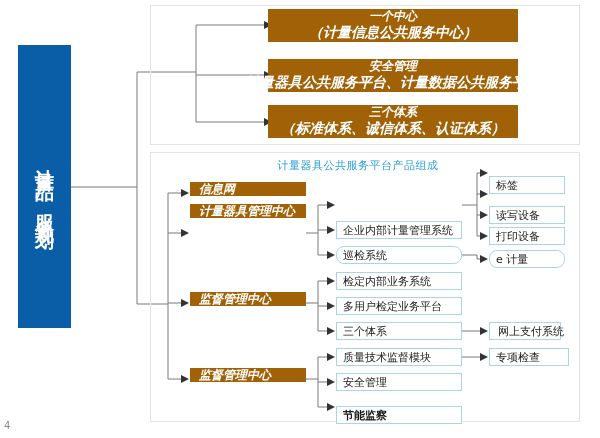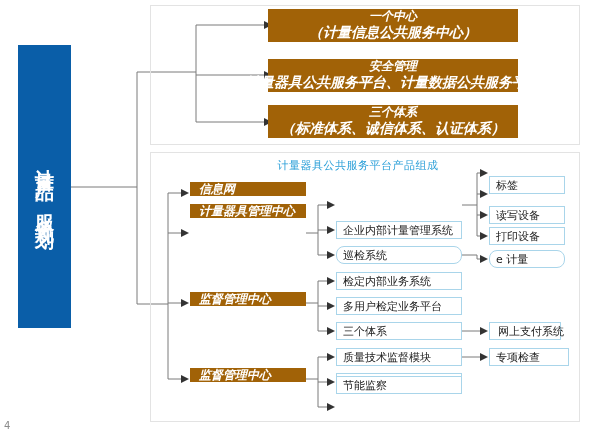--- a/index.html
+++ b/index.html
@@ -110,21 +110,21 @@
   }
   .wbox-mid   { left: 336px; width: 126px; }
   #mid-0 { top: 196px; }
   #mid-1 { top: 221px; }
   #mid-2 { top: 246px; border-radius: 8px; }
   #mid-3 { top: 272px; }
   #mid-4 { top: 297px; }
   #mid-5 { top: 322px; }
   #mid-6 { top: 348px; }
   #mid-7 { top: 373px; }
-  #mid-8 { top: 376px; }
+  #mid-8 { top: 406px; font-weight: bold; }
 
   .wbox-right { left: 489px; width: 76px; }
   #rt-0 { top: 176px; }
   #rt-1 { top: 185px; }
   #rt-2 { top: 206px; }
   #rt-3 { top: 227px; }
   #rt-4 { top: 250px; border-radius: 8px; }
   #rt-5 { top: 322px; width: 72px; padding-left: 8px; }
   #rt-6 { top: 348px; width: 80px; }
 

